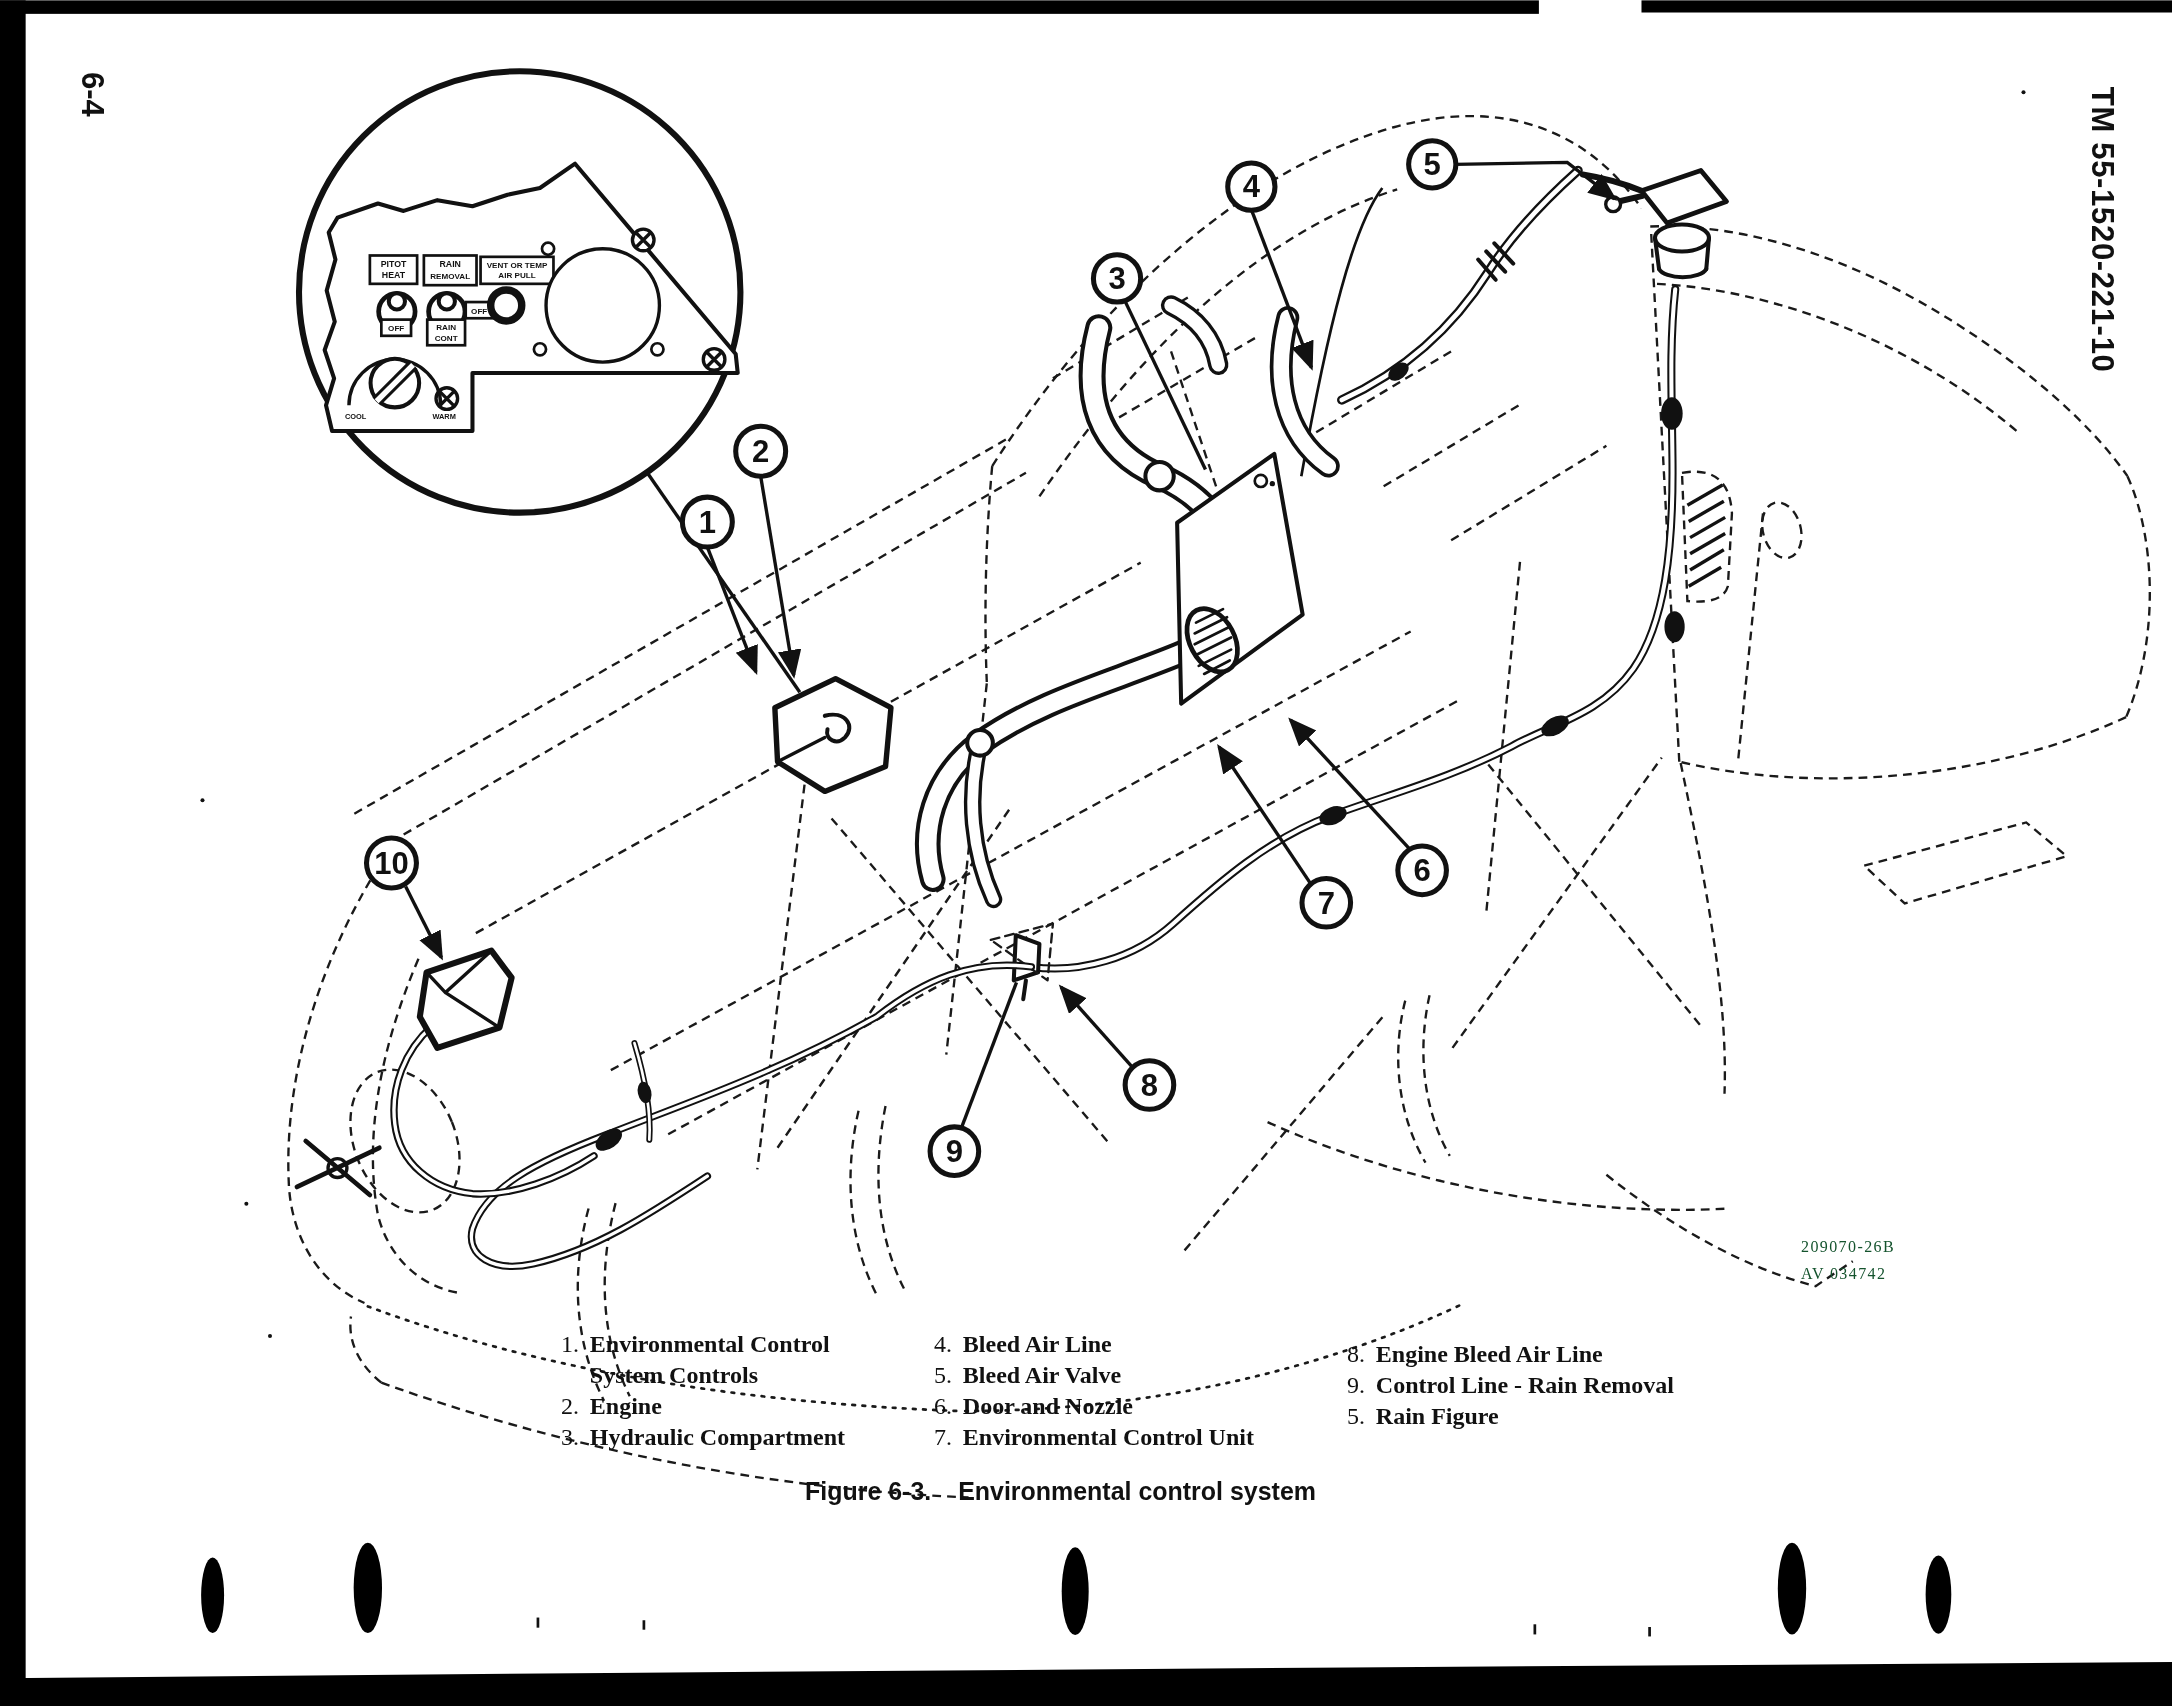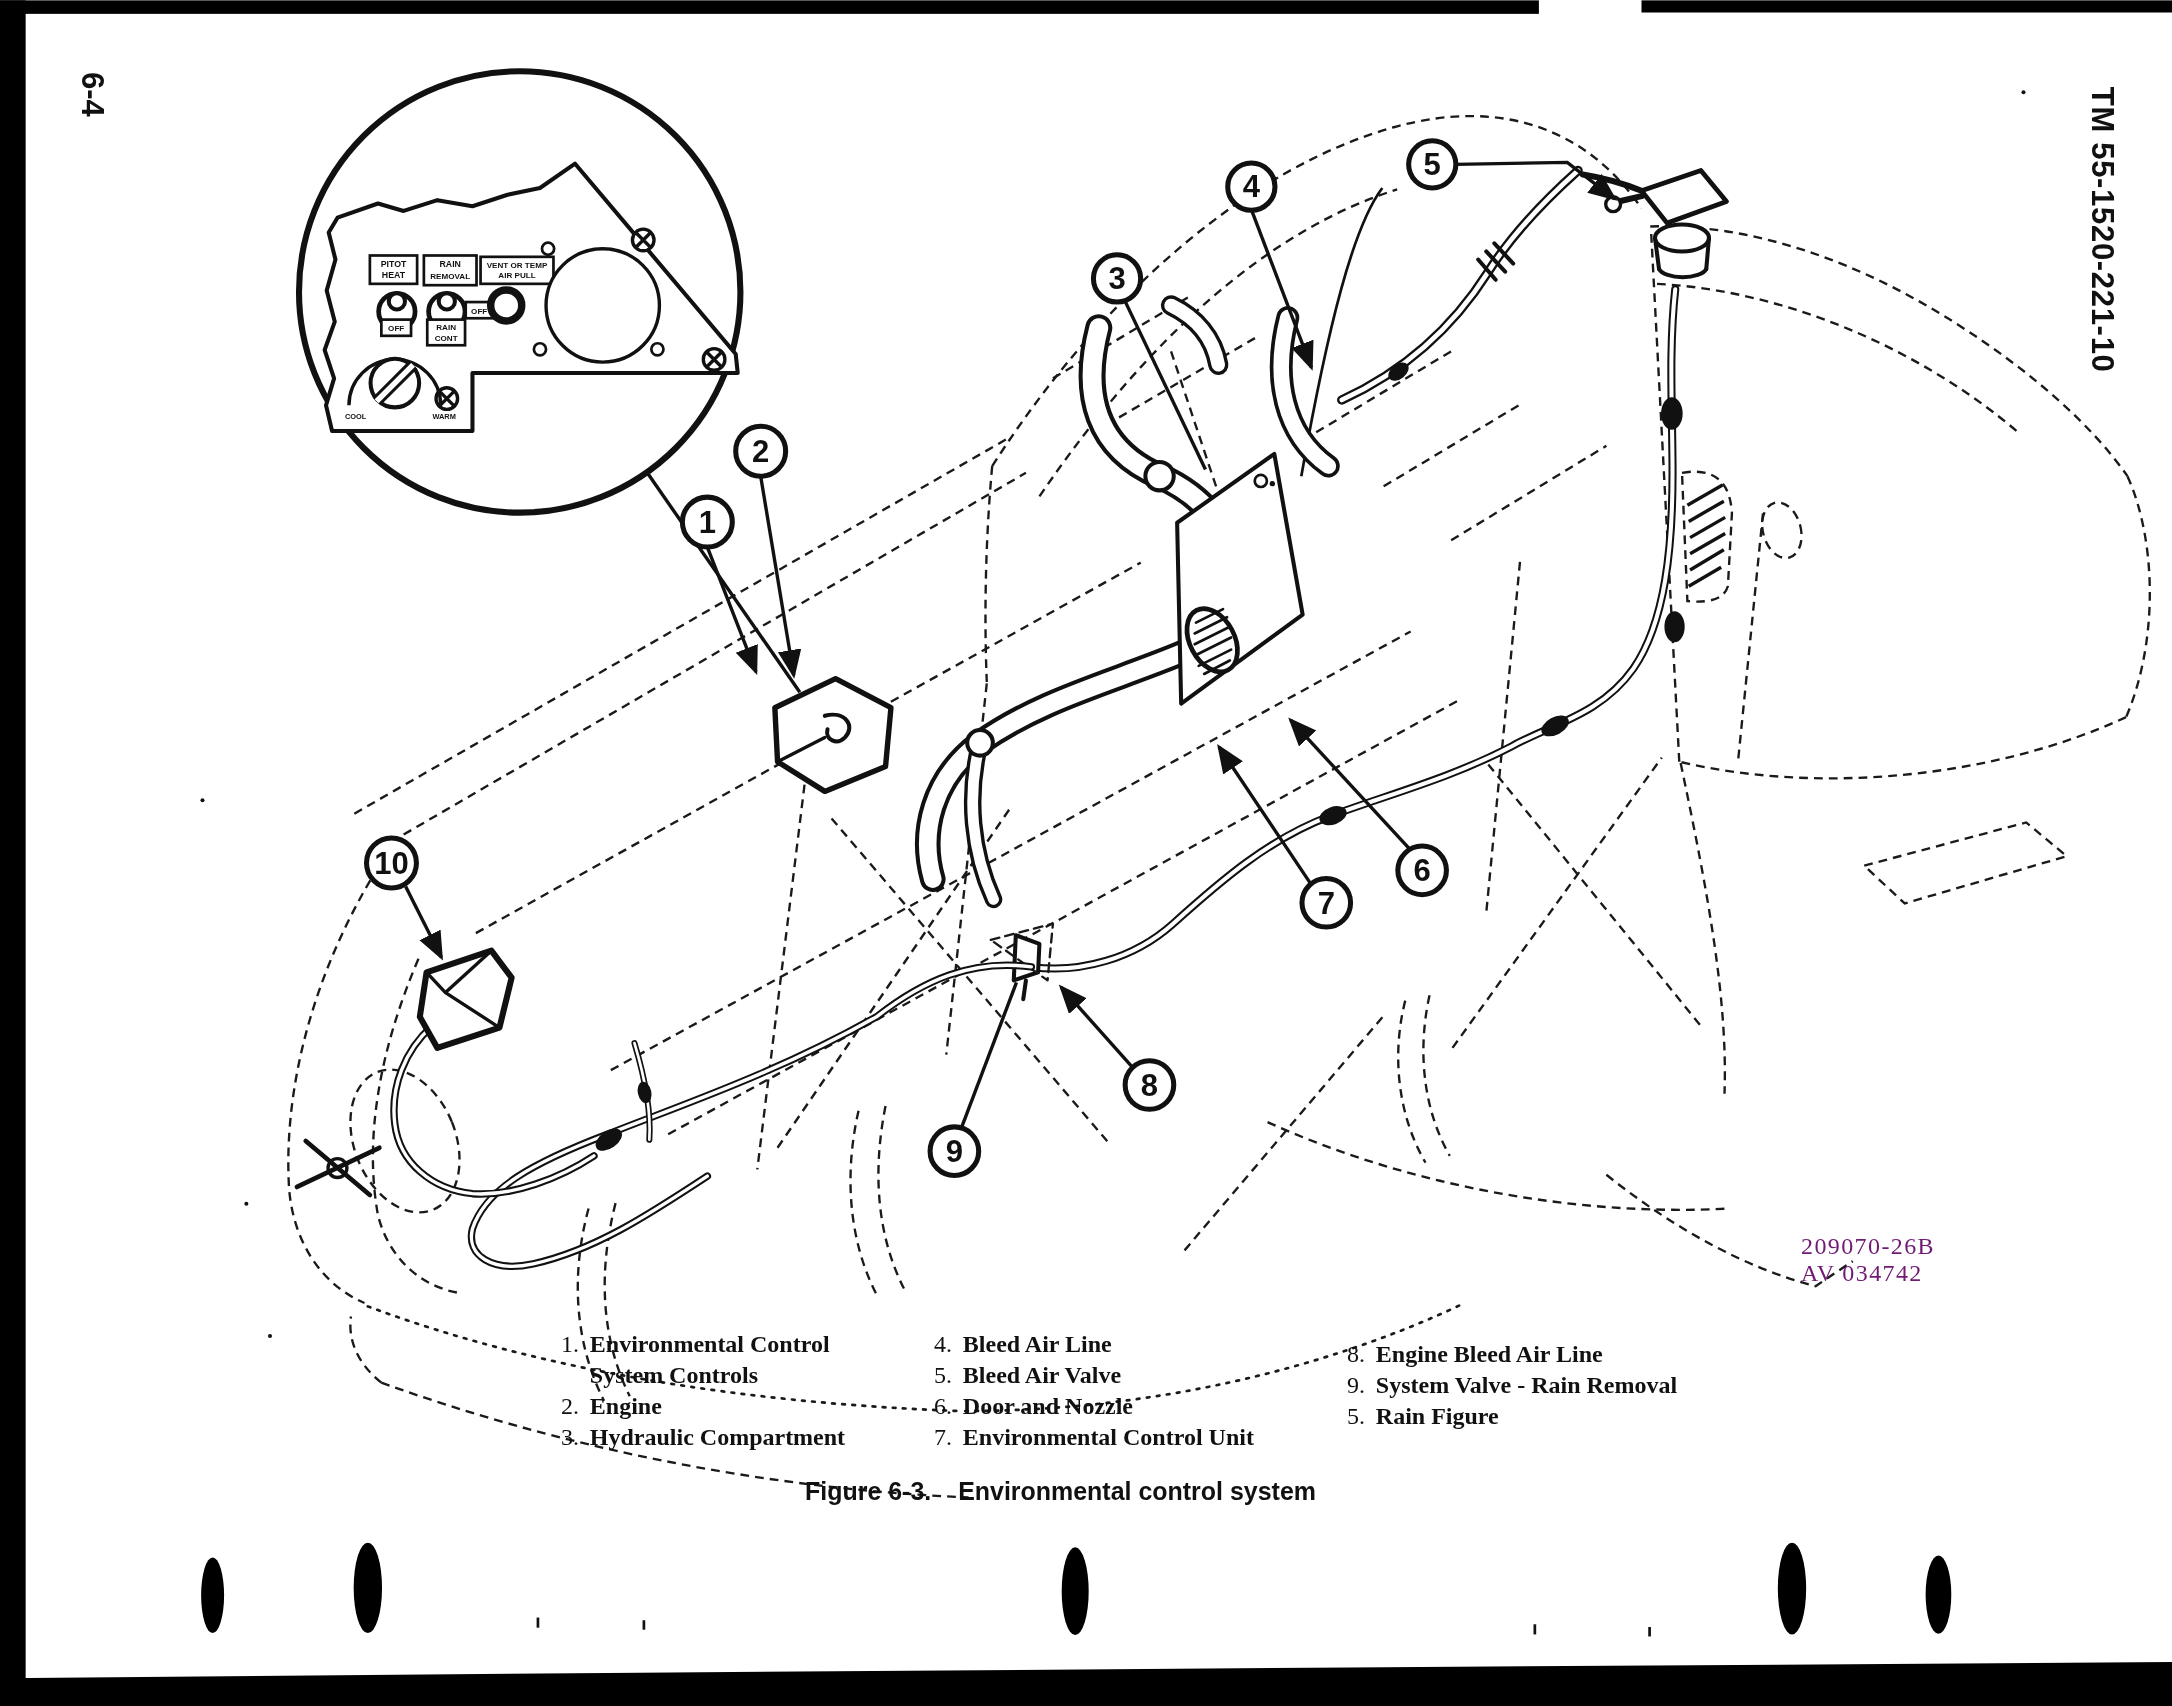--- a/index.html
+++ b/index.html
@@ -28,21 +28,21 @@
   .legend .row{display:flex;}
   .legend .num{display:inline-block;text-align:right;}
   .legend .lbl{margin-left:10.8px;font-weight:bold;}
   .caption{
     position:absolute;left:743px;top:1476px;width:635px;text-align:center;
     font-family:"Liberation Sans",sans-serif;font-weight:bold;font-size:26px;color:#111;
     transform:scaleX(.96);white-space:nowrap;
   }
   .caption .gap{display:inline-block;width:28px;}
   .drawno{
-    position:absolute;left:1801px;top:1233px;font-size:24px;line-height:27px;color:#701a75;
+    position:absolute;left:1801px;top:1233px;font-size:16px;line-height:27px;color:#14532d;
     letter-spacing:1.4px;white-space:nowrap;
   }
 </style>
 </head>
 <body>
 
 <div class="page">
 
 <svg width="2172" height="1707" viewBox="0 0 3218 2528">
   <defs>
@@ -417,21 +417,21 @@
       </div>
   </div>
 
   <div class="legend" style="left:1295px;top:1339px;">
     <div class="row">
         <span class="num" style="width:70px">8.</span>
         <span class="lbl">Engine Bleed Air Line</span>
       </div>
     <div class="row">
         <span class="num" style="width:70px">9.</span>
-        <span class="lbl">System Valve - Rain Removal</span>
+        <span class="lbl">Control Line - Rain Removal</span>
       </div>
     <div class="row">
         <span class="num" style="width:70px">5.</span>
         <span class="lbl">Rain Figure</span>
       </div>
   </div>
 
   <div class="drawno">
     <div>209070-26B</div>
     <div>AV 034742</div>

